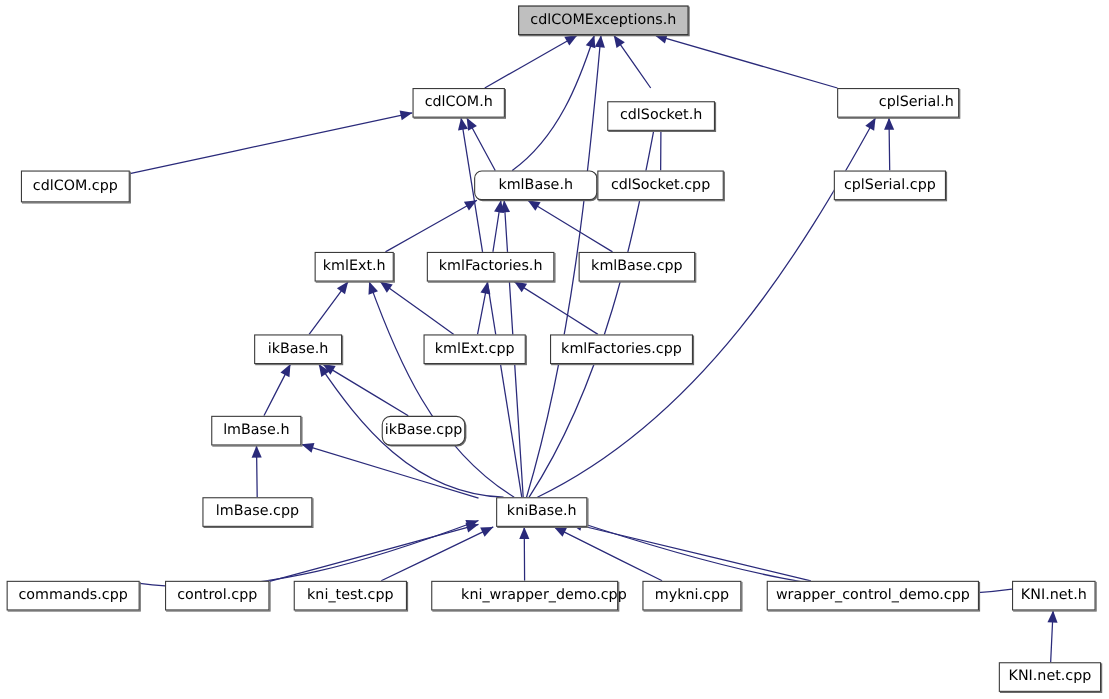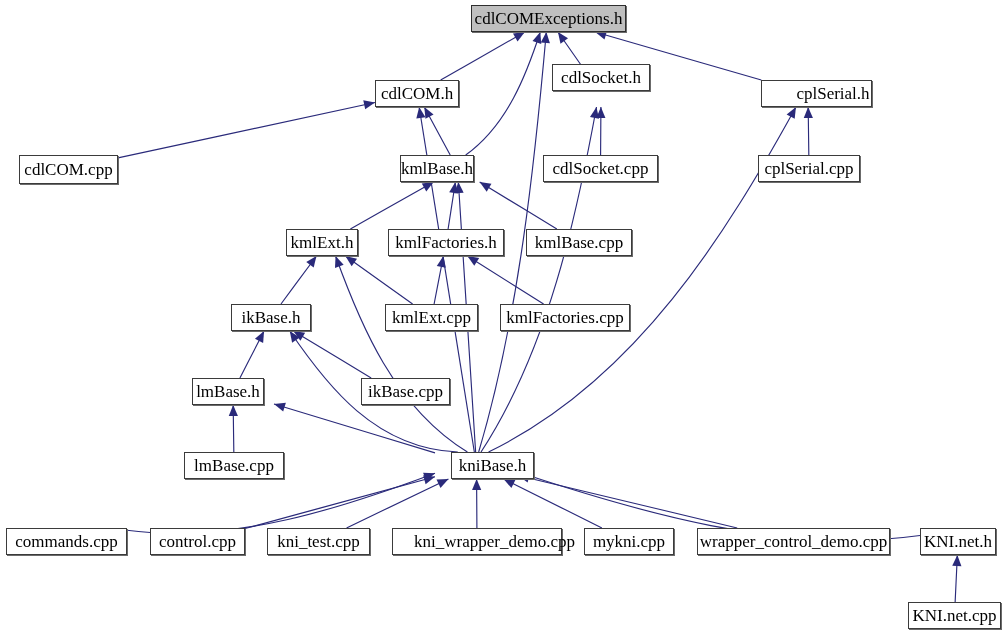--- a/index.html
+++ b/index.html
@@ -23,29 +23,28 @@
     width: 1008px;
     height: 635px;
     pointer-events: none;
   }
   .node {
     position: absolute;
     box-sizing: border-box;
     border: 1px solid #3b3b3b;
     background: #ffffff;
     color: #000000;
-    font-size: 17px;
+    font-size: 13px;
     line-height: 1;
     display: flex;
     align-items: center;
     justify-content: center;
     white-space: nowrap;
     box-shadow: 1px 1px 0 0 #6b6b6b;
     letter-spacing: 0px;
-    font-family: Liberation Serif, serif;
   }
   .node.root {
     background: #bfbfbf;
     border-color: #2e2e2e;
   }
   .node span {
     display: block;
     transform: translateY(-0.5px);
   }
 </style>
@@ -122,30 +121,30 @@
       <polygon points="518,472.05036344755973 529.8894150574605,471.15492523560386 526.9874616374985,479.88525548985945" fill="#2a2a7a"></polygon>
       <path d="M 955.1385135135135 602 C 955.8720945945946 586.49 956.6945945945946 569.1 957.3614864864865 555" fill="none" stroke="#2a2a7a" stroke-width="1.15"></path>
       <polygon points="957.3614864864865,555 961.4366606103433,566.2050415376403 952.2469337354783,565.770392293559" fill="#2a2a7a"></polygon>
     </svg>
 <div class="node root" style="left: 471px; top: 5px; width: 155px; height: 27px;">
       <span>cdlCOMExceptions.h</span>
     </div>
     <div class="node" style="left: 375px; top: 80px; width: 84px; height: 27px;">
       <span>cdlCOM.h</span>
     </div>
-    <div class="node" style="left: 552px; top: 64px; width: 98px; height: 27px;">
+    <div class="node" style="left: 552px; top: 92px; width: 98px; height: 27px;">
       <span>cdlSocket.h</span>
     </div>
     <div class="node" style="left: 761px; top: 80px; width: 111px; height: 27px; padding-left: 33px;">
       <span>cplSerial.h</span>
     </div>
     <div class="node" style="left: 19px; top: 155px; width: 99px; height: 29px;">
       <span>cdlCOM.cpp</span>
     </div>
-    <div class="node" style="left: 400px; top: 155px; width: 74px; height: 27px;">
+    <div class="node" style="left: 431px; top: 155px; width: 112px; height: 27px; border-radius: 7px;">
       <span>kmlBase.h</span>
     </div>
     <div class="node" style="left: 543px; top: 155px; width: 115px; height: 27px;">
       <span>cdlSocket.cpp</span>
     </div>
     <div class="node" style="left: 758px; top: 155px; width: 102px; height: 27px;">
       <span>cplSerial.cpp</span>
     </div>
     <div class="node" style="left: 286px; top: 229px; width: 72px; height: 27px;">
       <span>kmlExt.h</span>
@@ -158,24 +157,24 @@
     </div>
     <div class="node" style="left: 231px; top: 304px; width: 80px; height: 27px;">
       <span>ikBase.h</span>
     </div>
     <div class="node" style="left: 385px; top: 304px; width: 93px; height: 27px;">
       <span>kmlExt.cpp</span>
     </div>
     <div class="node" style="left: 500px; top: 304px; width: 130px; height: 27px;">
       <span>kmlFactories.cpp</span>
     </div>
-    <div class="node" style="left: 192px; top: 378px; width: 72px; height: 27px;">
+    <div class="node" style="left: 192px; top: 378px; width: 82px; height: 27px;">
       <span>lmBase.h</span>
     </div>
-    <div class="node" style="left: 361px; top: 378px; width: 89px; height: 27px;">
+    <div class="node" style="left: 347px; top: 378px; width: 76px; height: 27px; border-radius: 8px;">
       <span>ikBase.cpp</span>
     </div>
     <div class="node" style="left: 184px; top: 452px; width: 100px; height: 27px;">
       <span>lmBase.cpp</span>
     </div>
     <div class="node" style="left: 435px; top: 452px; width: 83px; height: 27px; margin-left: 16px;">
       <span>kniBase.h</span>
     </div>
     <div class="node" style="left: 6px; top: 528px; width: 121px; height: 27px;">
       <span>commands.cpp</span>

